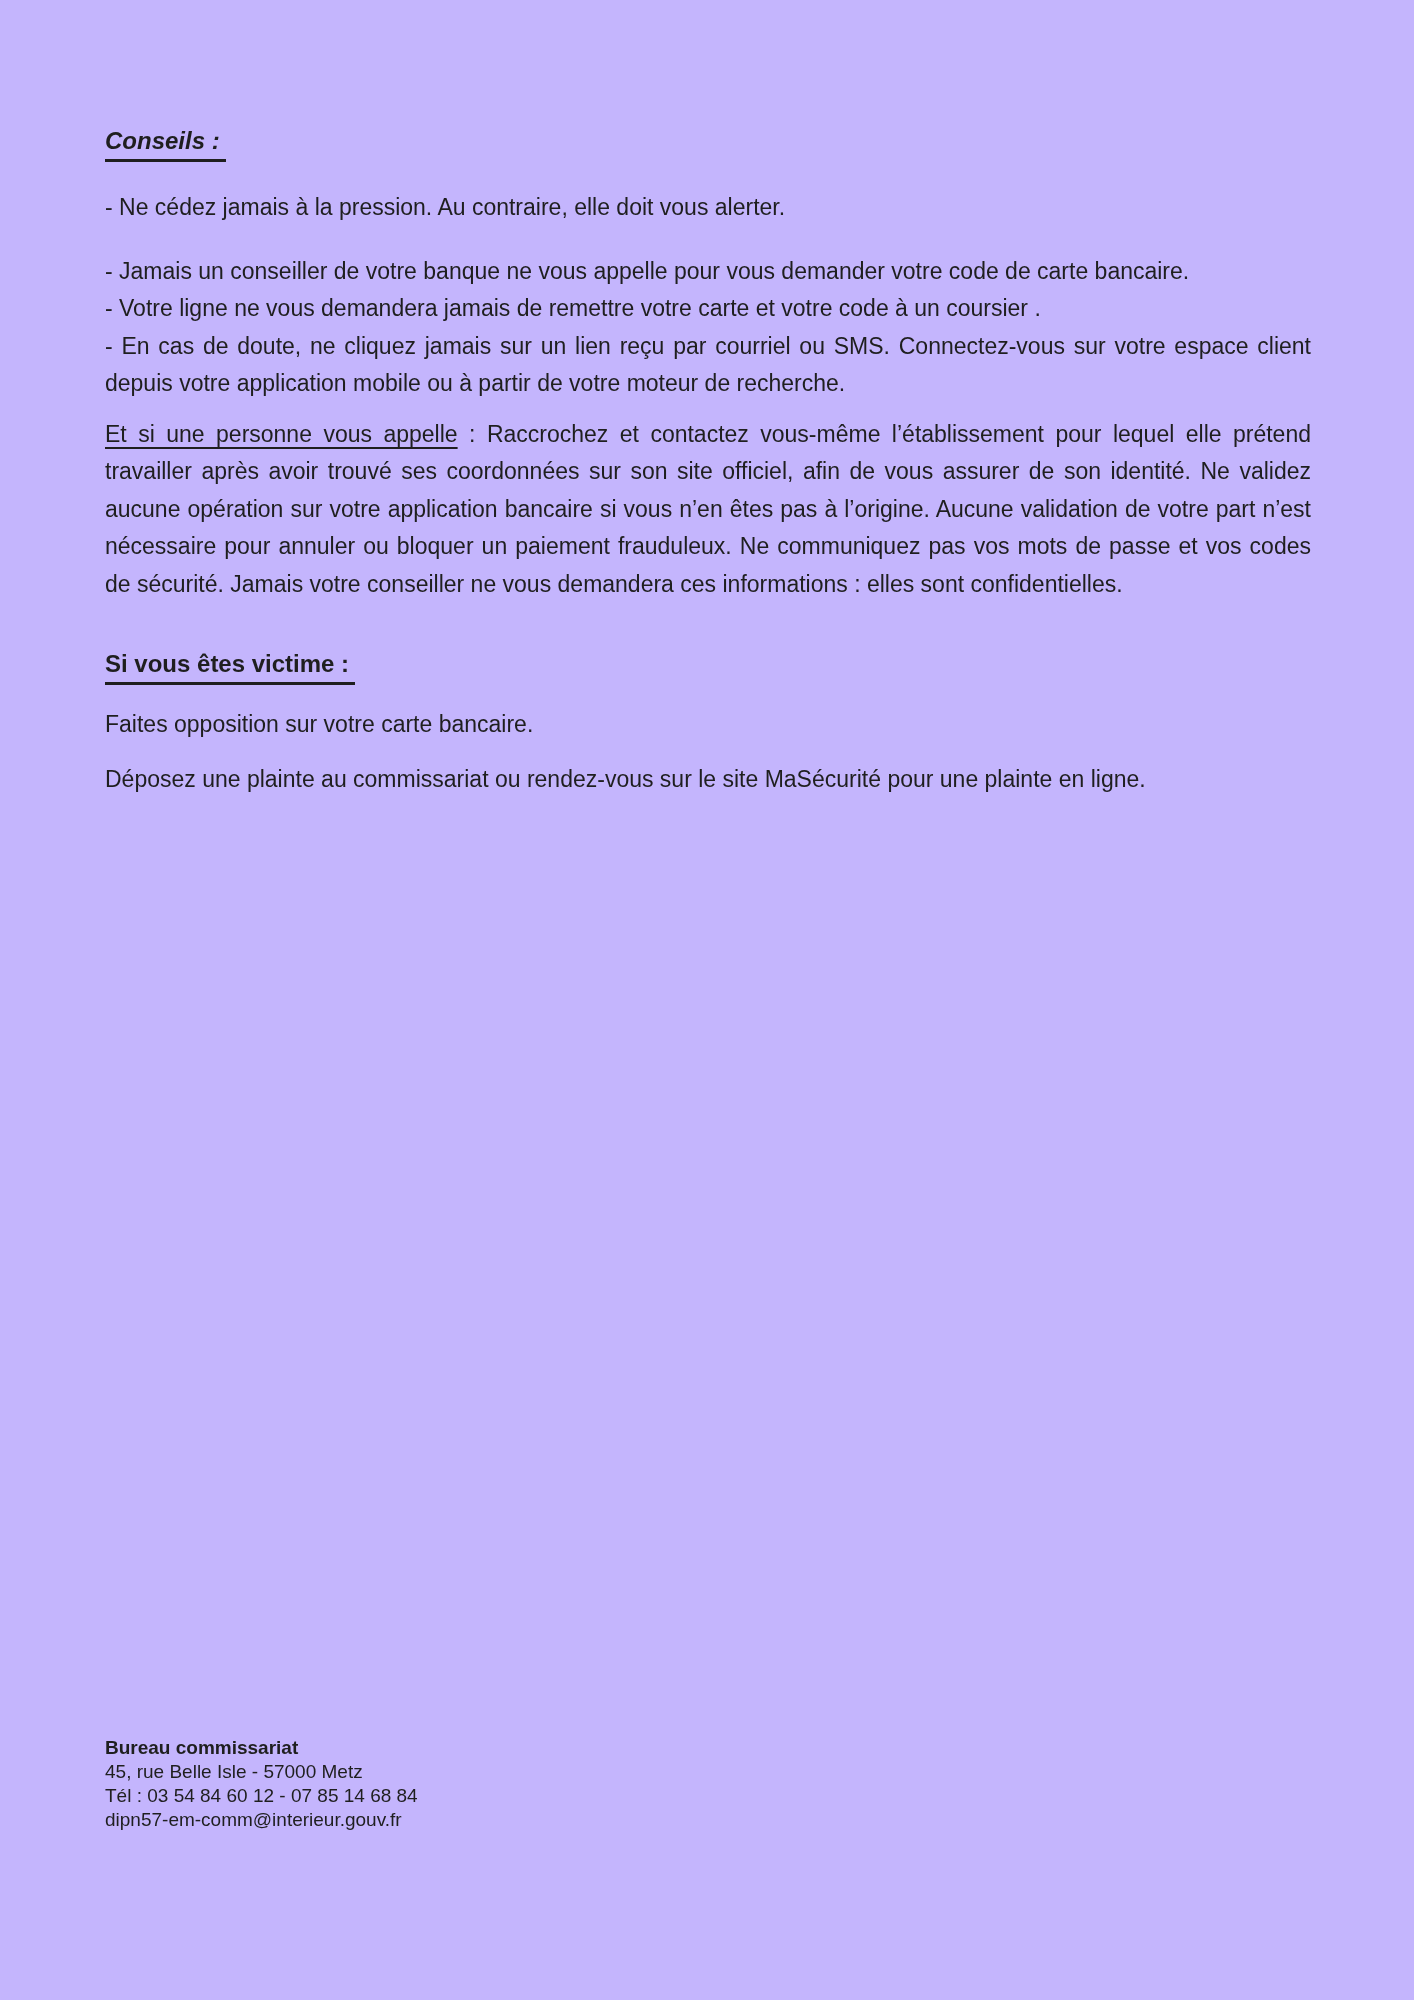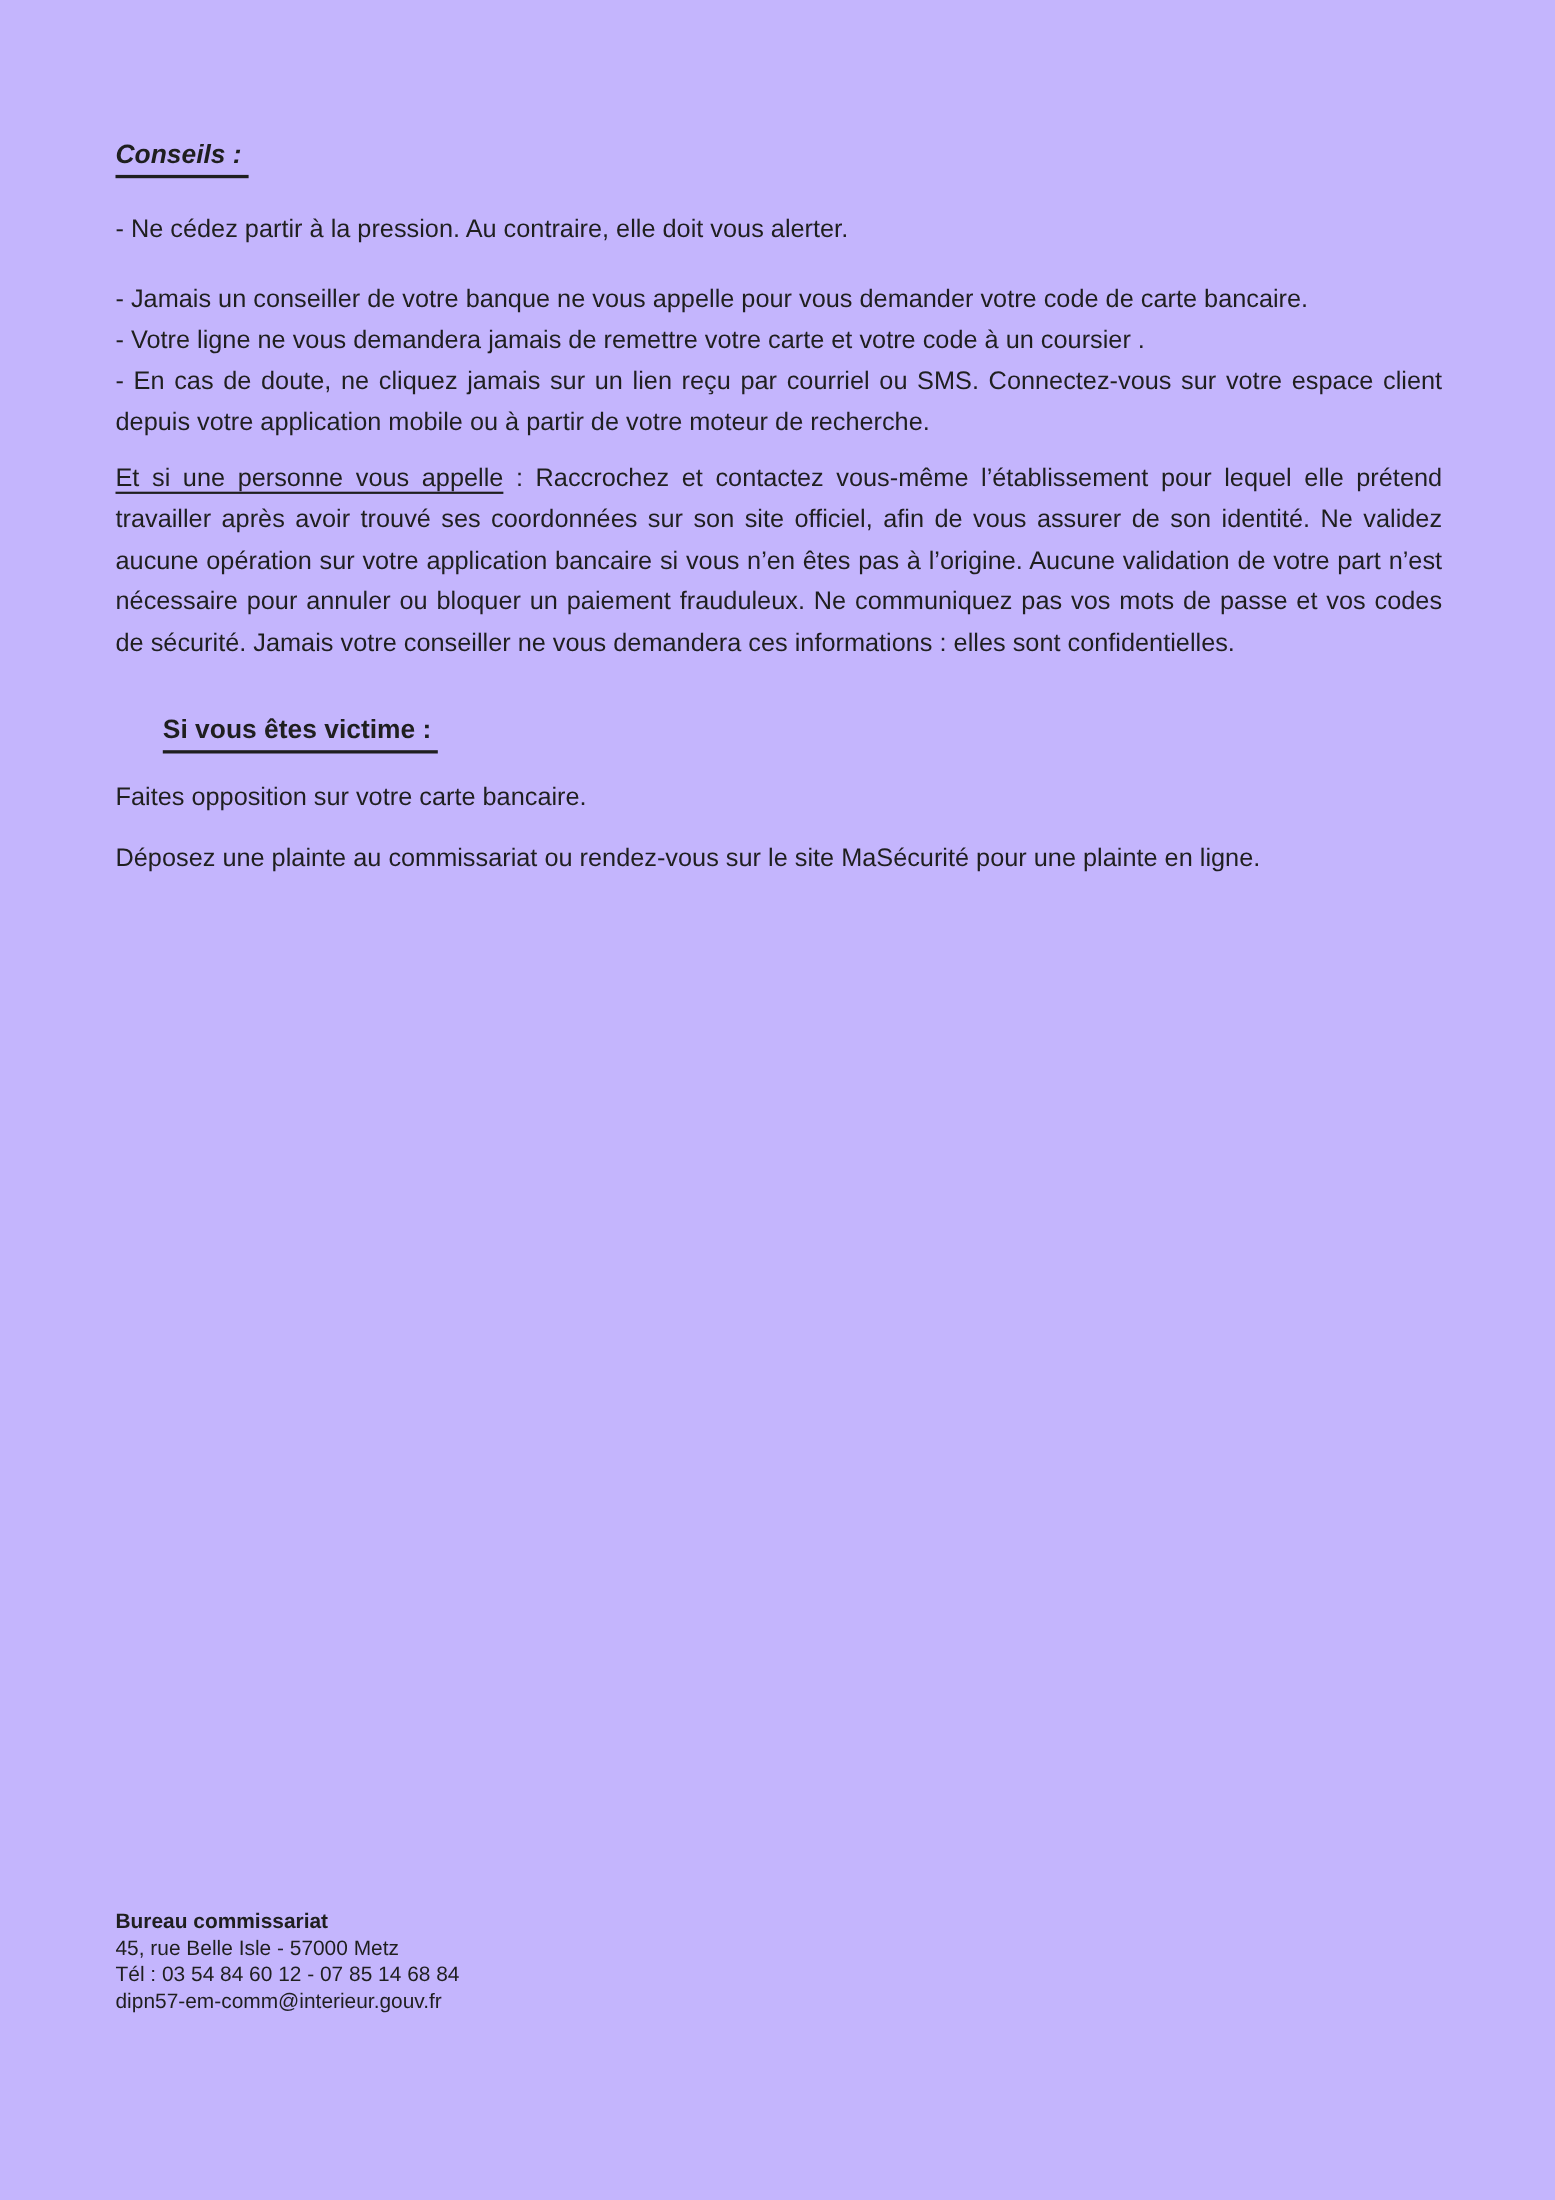--- a/index.html
+++ b/index.html
@@ -54,21 +54,20 @@
   .appel-par {
     margin-top: 13px;
   }
   .appel-lead {
     text-decoration: underline;
     text-underline-offset: 5px;
     text-decoration-thickness: 2px;
   }
   .victime-heading {
     margin-top: 46px;
-    margin-left: 43px;
   }
   .faites-par {
     margin-top: 21px;
   }
   .deposez-par {
     margin-top: 17px;
   }
   .footer {
     position: absolute;
     left: 105px;
@@ -85,21 +84,21 @@
 <body>
 
 <div class="page">
 
   <div class="content">
 
     <h2 class="section-heading conseils-heading">
       <span class="heading-underline">Conseils :</span>
     </h2>
 
-    <p class="p bullet-single">- Ne cédez partir à la pression. Au contraire, elle doit vous alerter.</p>
+    <p class="p bullet-single">- Ne cédez jamais à la pression. Au contraire, elle doit vous alerter.</p>
 
     <div class="bullet-group">
       <p class="p justify">- Jamais un conseiller de votre banque ne vous appelle pour vous demander votre code de carte bancaire.</p>
       <p class="p">- Votre ligne ne vous demandera jamais de remettre votre carte et votre code à un coursier .</p>
       <p class="p justify">- En cas de doute, ne cliquez jamais sur un lien reçu par courriel ou SMS. Connectez-vous sur votre espace client depuis votre application mobile ou à partir de votre moteur de recherche.</p>
     </div>
 
     <p class="p justify appel-par"><span class="appel-lead">Et si une personne vous appelle</span><span> : Raccrochez et contactez vous-même l’établissement pour lequel elle prétend travailler après avoir trouvé ses coordonnées sur son site officiel, afin de vous assurer de son identité. Ne validez aucune opération sur votre application bancaire si vous n’en êtes pas à l’origine. Aucune validation de votre part n’est nécessaire pour annuler ou bloquer un paiement frauduleux. Ne communiquez pas vos mots de passe et vos codes de sécurité. Jamais votre conseiller ne vous demandera ces informations : elles sont confidentielles.</span></p>
 
     <h2 class="section-heading victime-heading">

